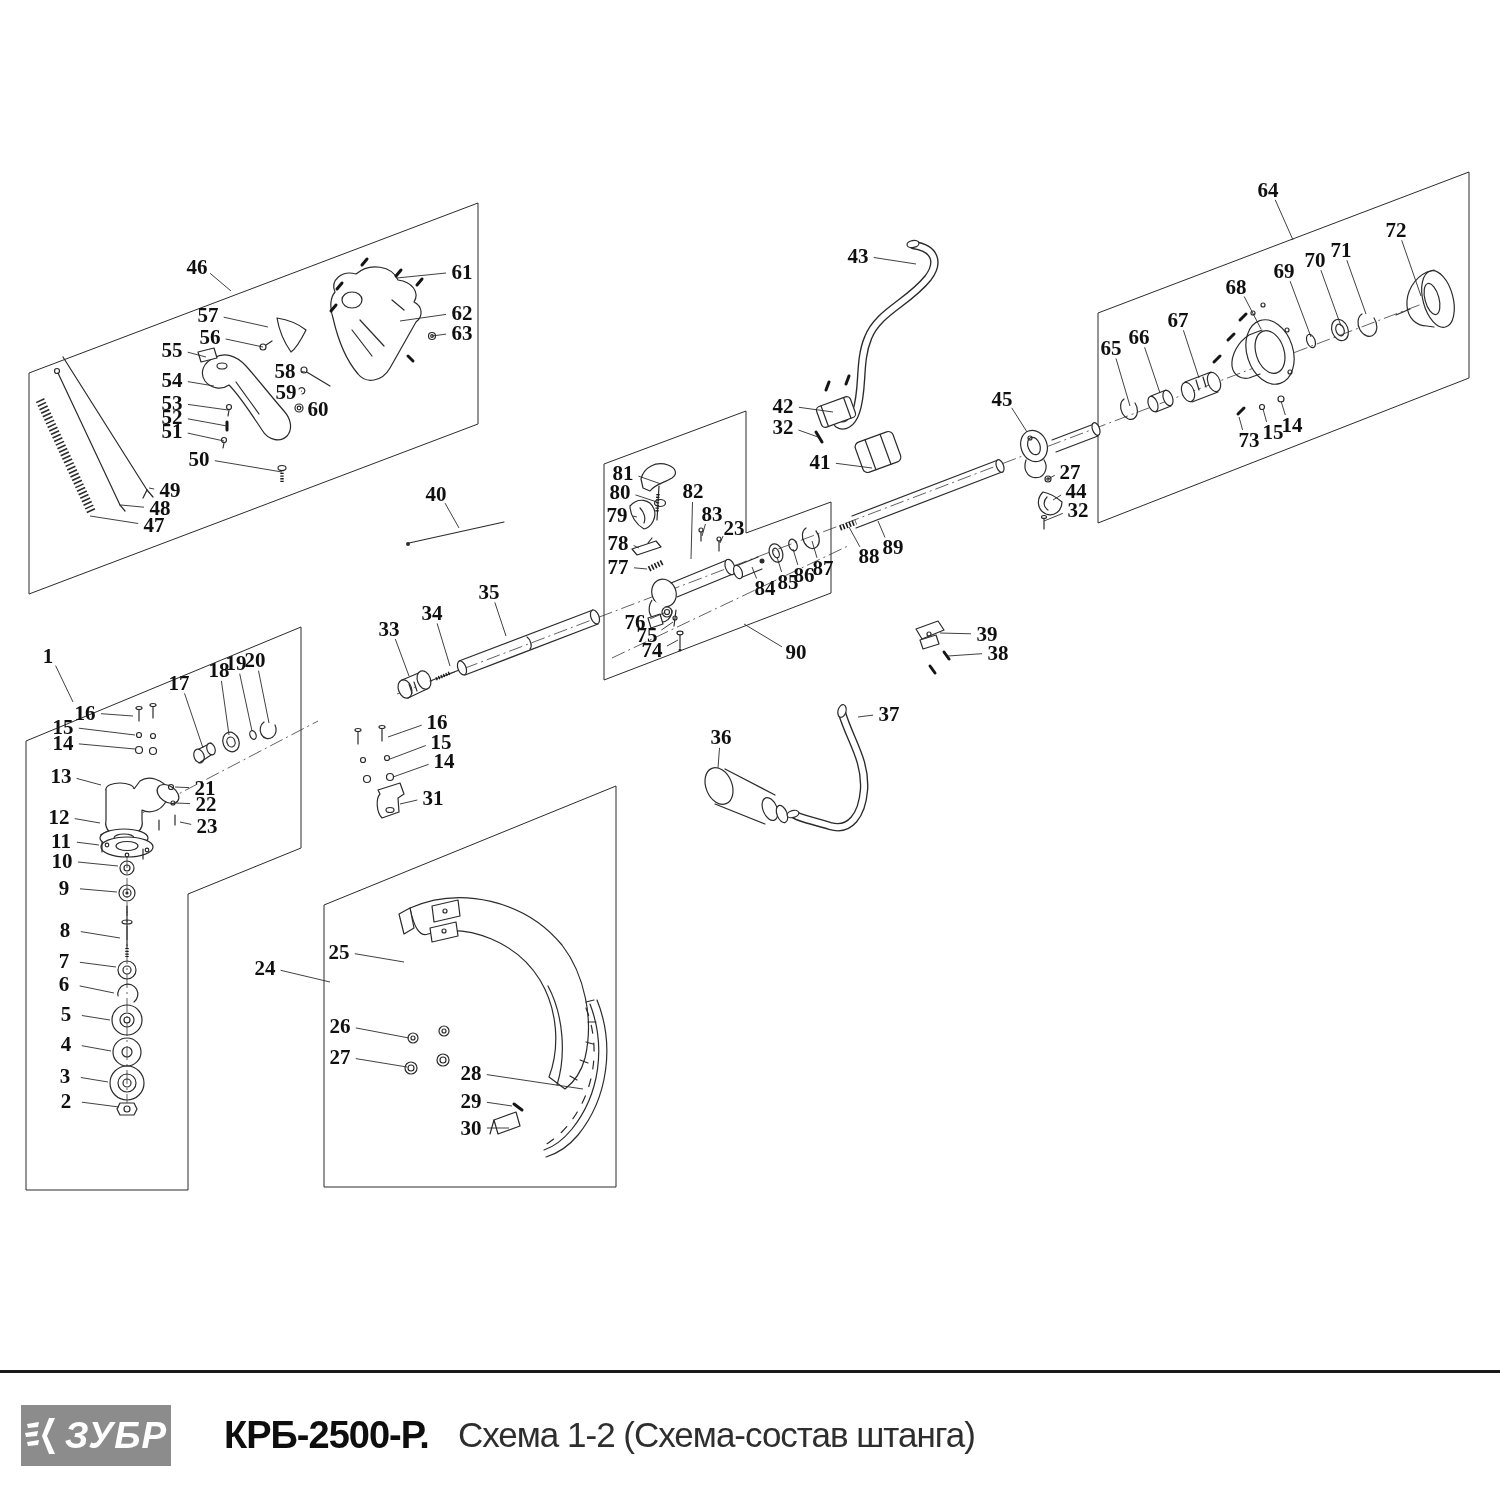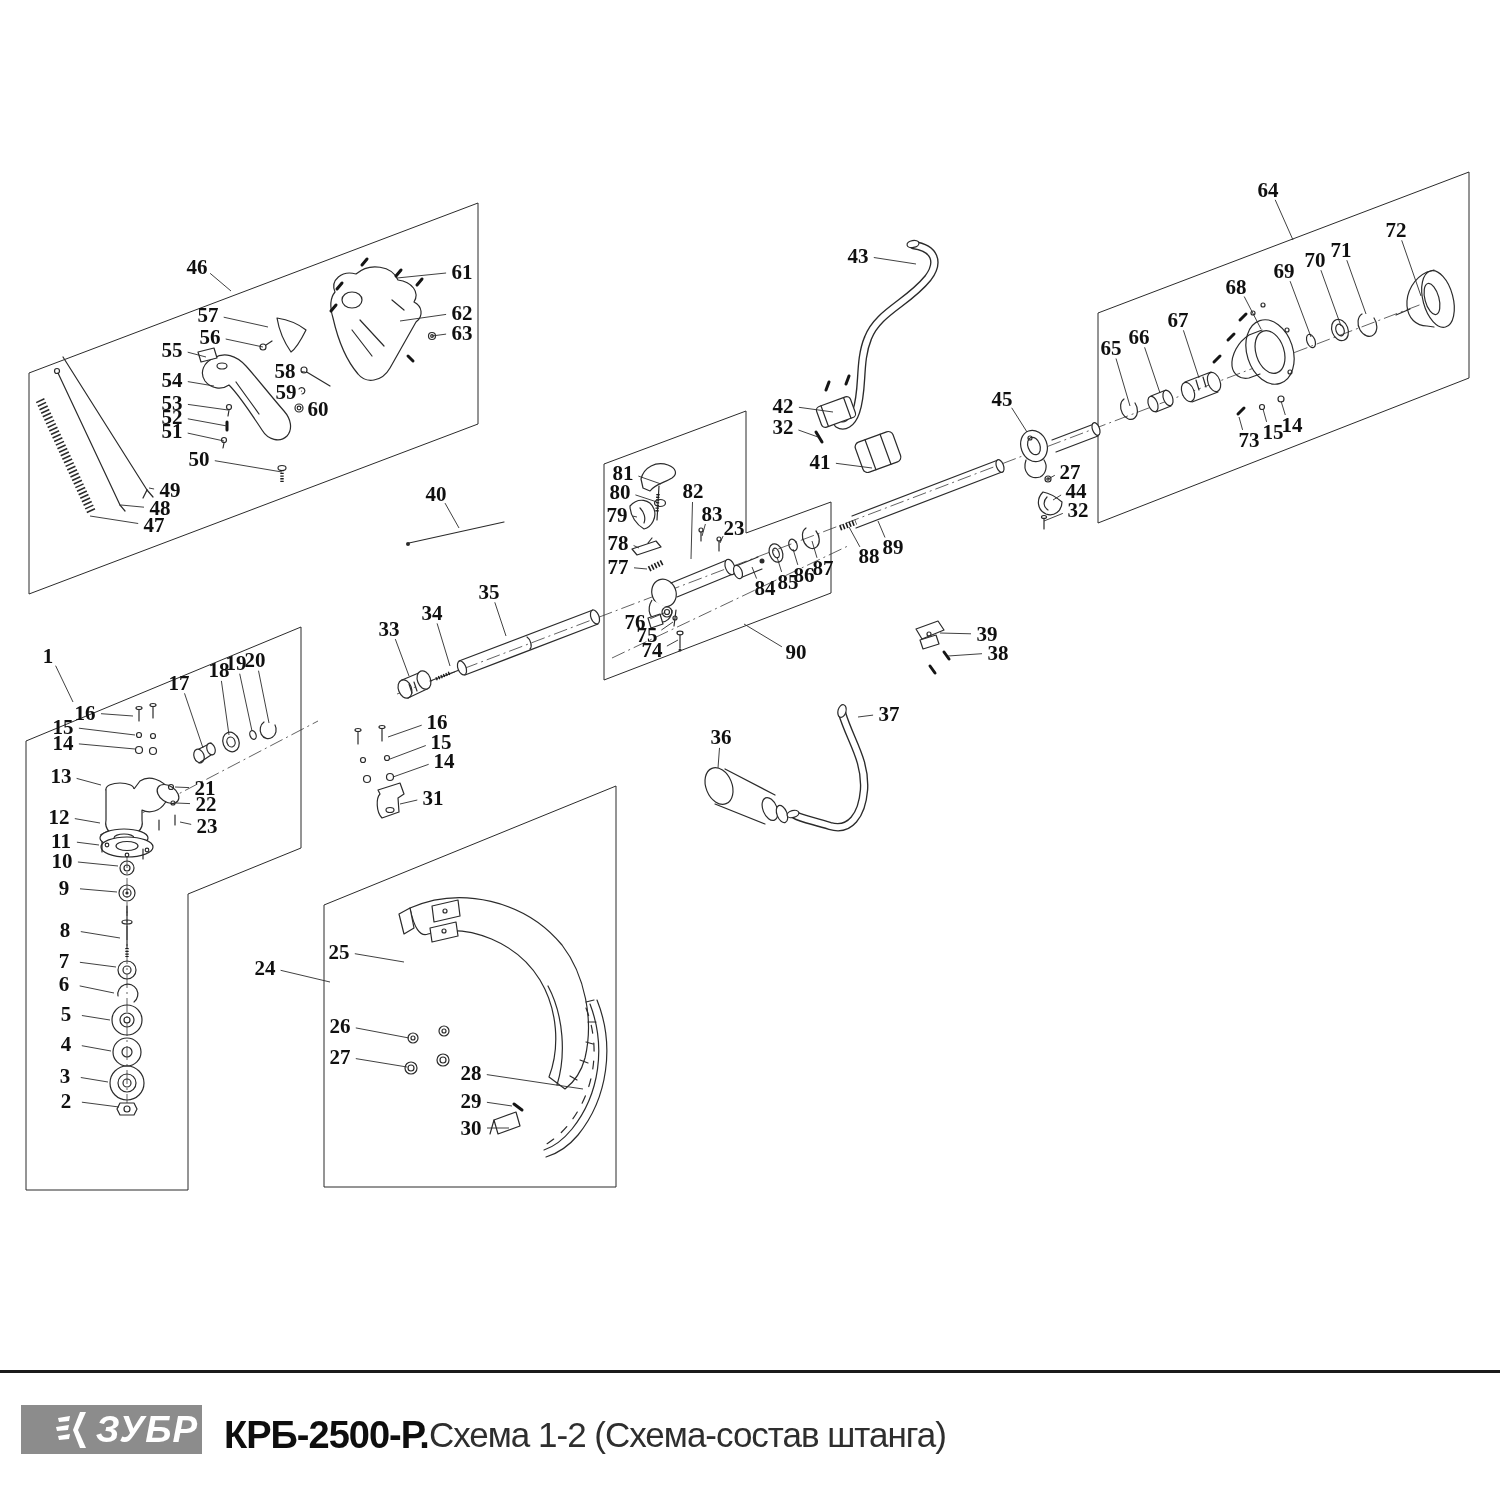--- a/index.html
+++ b/index.html
@@ -14,28 +14,28 @@
   .leader{stroke:#2b2b2b;stroke-width:.9;}
   .plabel{font-family:"Liberation Serif",serif;font-weight:700;font-size:21px;fill:#101010;}
   .tube-o{stroke:#2b2b2b;stroke-width:8.5;fill:none;stroke-linecap:round;}
   .tube-i{stroke:#ffffff;stroke-width:5.8;fill:none;stroke-linecap:round;}
   .coil{stroke:#2b2b2b;stroke-width:9;stroke-dasharray:1.6 2.3;fill:none;}
   .spr{stroke:#1c1c1c;stroke-width:5.5;stroke-dasharray:1.6 1.7;fill:none;}
   .thr{stroke:#1c1c1c;stroke-width:3.4;stroke-dasharray:1.3 1.4;fill:none;}
   .bolt{stroke:#151515;stroke-width:3;stroke-linecap:round;}
   
   #footer-rule{position:absolute;left:0;top:1370px;width:1500px;height:3px;background:#1b1b1b;}
-  #brand-badge{position:absolute;left:21px;top:1405px;width:150px;height:49px;background:#8c8c8c;
-    display:flex;align-items:center;justify-content:center;gap:6px;padding-left:31px;}
+  #brand-badge{position:absolute;left:21px;top:1405px;width:150px;height:61px;background:#8c8c8c;
+    display:flex;align-items:center;justify-content:center;gap:6px;}
   #brand-badge .brand-text{color:#fff;font-weight:800;font-style:italic;font-size:37px;
     letter-spacing:1px;line-height:1;}
   #caption{position:absolute;left:200px;top:1404px;height:62px;display:flex;align-items:center;
     white-space:nowrap;}
   #caption .model{font-weight:700;font-size:38px;color:#0e0e0e;letter-spacing:-1px;margin-left:24px;}
-  #caption .scheme{font-weight:400;font-size:35px;color:#2e2e2e;margin-left:0;letter-spacing:-1px;}
+  #caption .scheme{font-weight:400;font-size:35px;color:#2e2e2e;margin-left:29px;letter-spacing:-1px;}
 </style>
 </head>
 <body>
 
 <div id="page">
 
 <svg id="diagram-svg" width="1500" height="1370" viewBox="0 0 1500 1370" xmlns="http://www.w3.org/2000/svg">
 
   <g>
     <polygon class="box" points="29,373 478,203 478,424 29,594"></polygon>

